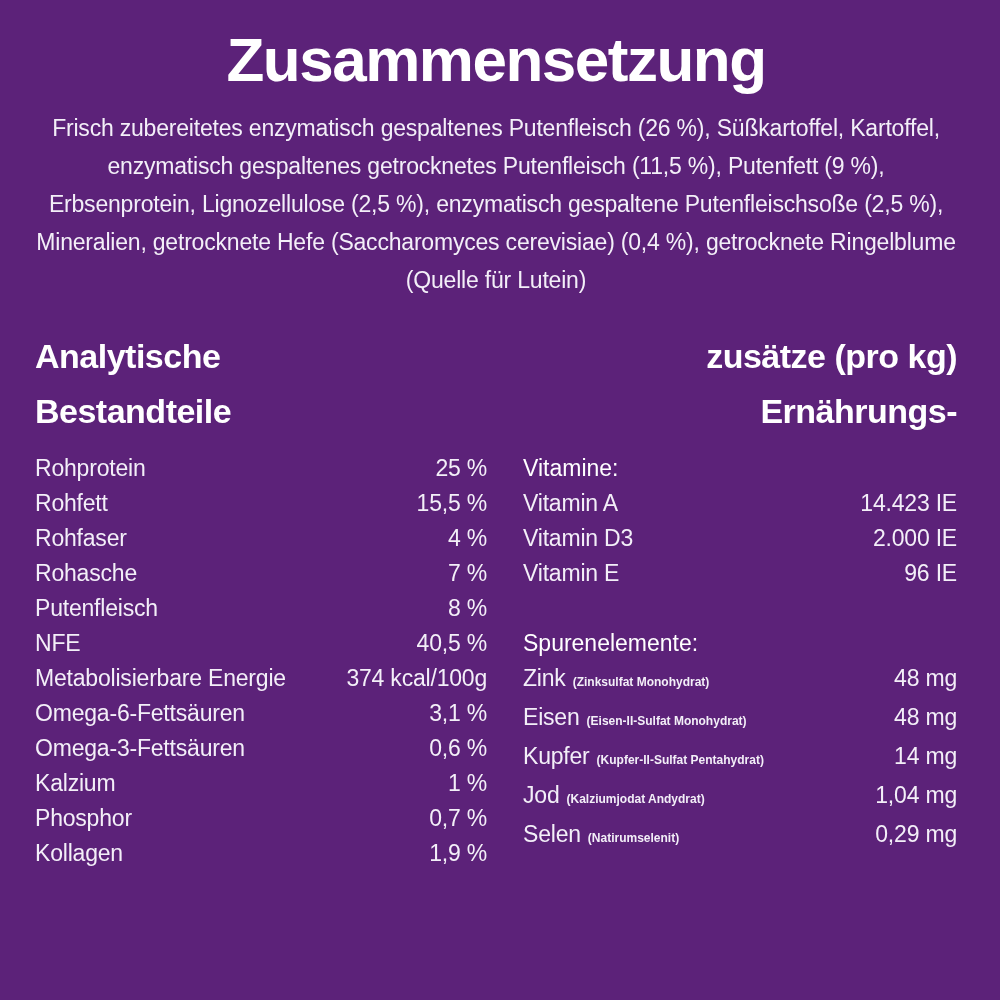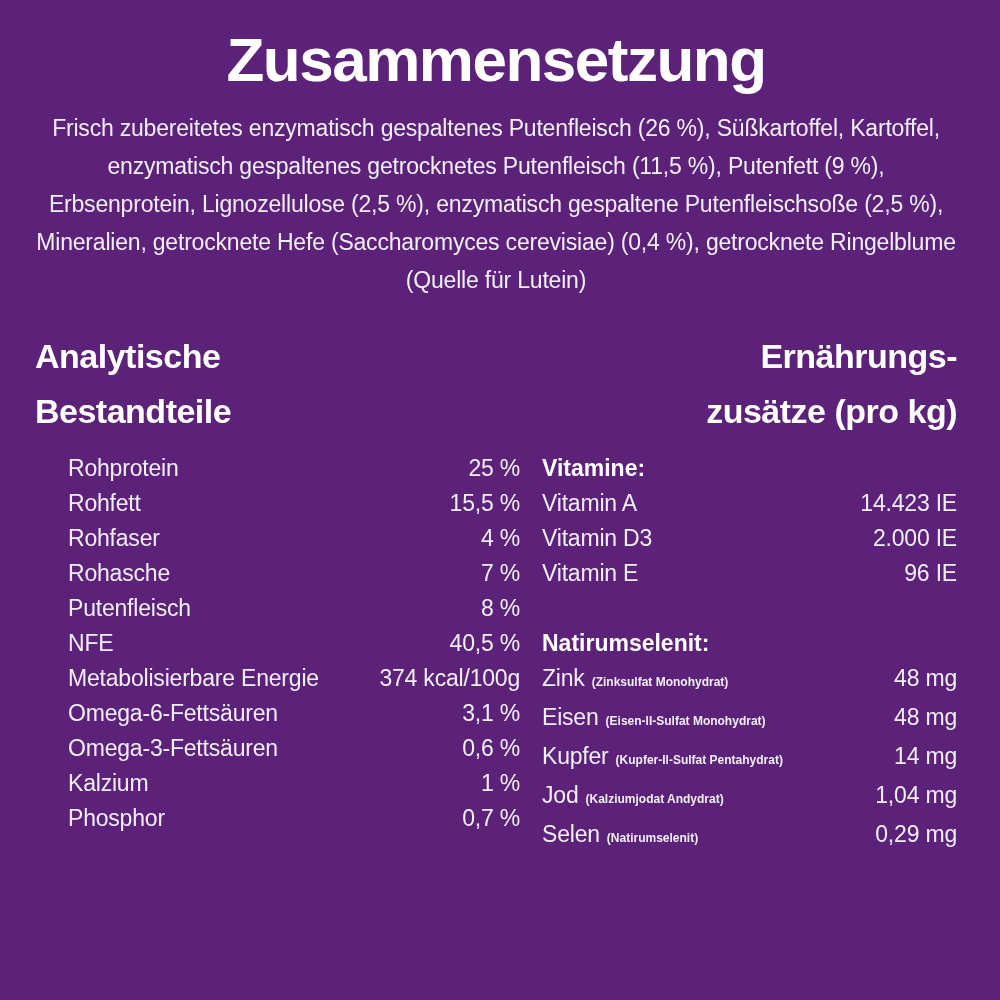--- a/index.html
+++ b/index.html
@@ -49,41 +49,40 @@
     line-height: 55px;
     font-weight: 700;
     color: #FFFFFF;
     letter-spacing: -0.5px;
   }
   .col-heading.right { text-align: right; }
   .col-heading .hl { display: block; }
   .cols {
     display: flex;
     margin-top: 12px;
-    gap: 22px;
-    margin-left: 33px;
+    gap: 36px;
   }
   .col-left  { width: 452px; flex: 0 0 452px; }
   .col-right { flex: 1; }
   .row {
     display: flex;
     justify-content: space-between;
     align-items: baseline;
     font-size: 23px;
     line-height: 35px;
     font-weight: 300;
     letter-spacing: -0.2px;
     color: #F3EFF8;
   }
   .row .label { white-space: nowrap; }
   .row .value { white-space: nowrap; text-align: right; padding-left: 8px; }
   .subheading {
     font-size: 23px;
     line-height: 35px;
-    font-weight: 700;
+    font-weight: 400;
     color: #FFFFFF;
   }
   .subheading.spaced { margin-top: 35px; }
   .detail {
     font-size: 12px;
     font-weight: 700;
     margin-left: 7px;
     letter-spacing: 0;
   }
 </style>
@@ -95,22 +94,22 @@
   <h1 class="title">Zusammensetzung</h1>
 
   <p class="ingredients">Frisch zubereitetes enzymatisch gespaltenes Putenfleisch (26 %), Süßkartoffel, Kartoffel, enzymatisch gespaltenes getrocknetes Putenfleisch (11,5 %), Putenfett (9 %), Erbsenprotein, Lignozellulose (2,5 %), enzymatisch gespaltene Putenfleischsoße (2,5 %), Mineralien, getrocknete Hefe (Saccharomyces cerevisiae) (0,4 %), getrocknete Ringelblume (Quelle für Lutein)</p>
 
   <div class="cols-head">
     <h2 class="col-heading">
       <span class="hl">Analytische</span>
       <span class="hl">Bestandteile</span>
     </h2>
     <h2 class="col-heading right">
+      <span class="hl">zusätze (pro kg)</span>
       <span class="hl">Ernährungs-</span>
-      <span class="hl">zusätze (pro kg)</span>
     </h2>
   </div>
 
   <div class="cols">
 
     <div class="col-left">
 
         <div class="row">
           <span class="label">Rohprotein</span>
           <span class="value">25 %</span>
@@ -159,20 +158,24 @@
         <div class="row">
           <span class="label">Kalzium</span>
           <span class="value">1 %</span>
         </div>
 
         <div class="row">
           <span class="label">Phosphor</span>
           <span class="value">0,7 %</span>
         </div>
 
+        <div class="row">
+          <span class="label">Kollagen</span>
+          <span class="value">1,9 %</span>
+        </div>
       </div>
 
     <div class="col-right">
 
       <div class="subheading">Vitamine:</div>
 
       <div>
 
           <div class="row">
             <span class="label">Vitamin A</span>
@@ -183,21 +186,21 @@
             <span class="label">Vitamin D3</span>
             <span class="value">2.000 IE</span>
           </div>
 
           <div class="row">
             <span class="label">Vitamin E</span>
             <span class="value">96 IE</span>
           </div>
         </div>
 
-      <div class="subheading spaced">Natirumselenit:</div>
+      <div class="subheading spaced">Spurenelemente:</div>
 
       <div>
 
           <div class="row">
             <span class="label"><span>Zink</span><span class="detail">(Zinksulfat Monohydrat)</span></span>
             <span class="value">48 mg</span>
           </div>
 
           <div class="row">
             <span class="label"><span>Eisen</span><span class="detail">(Eisen-II-Sulfat Monohydrat)</span></span>

